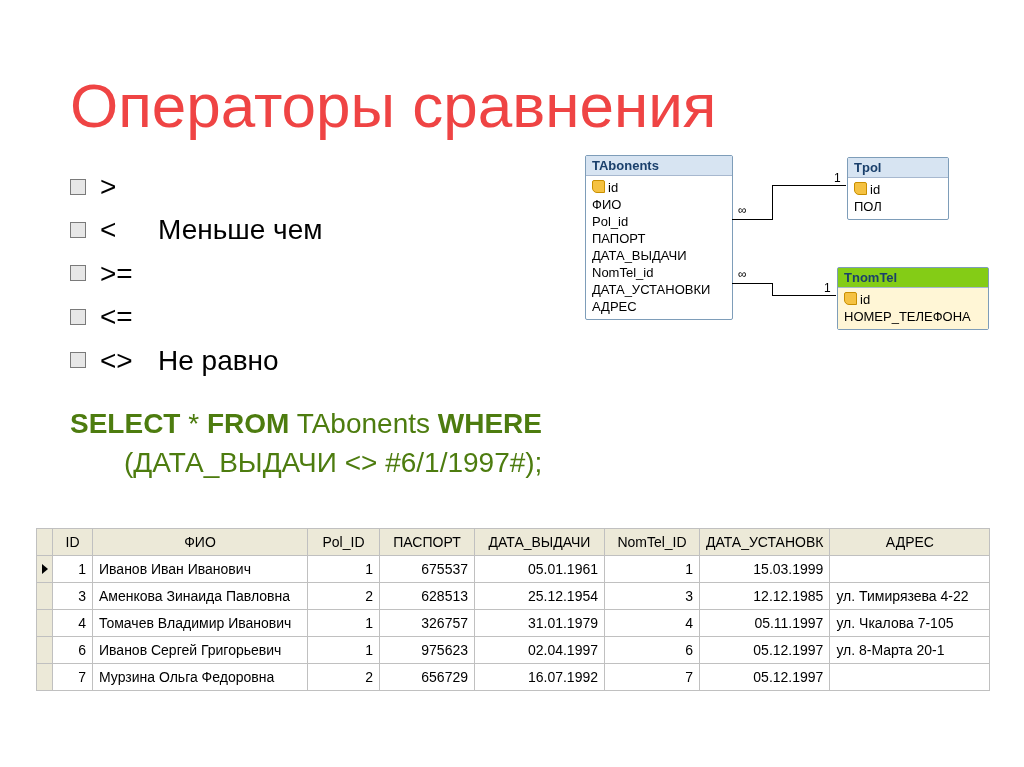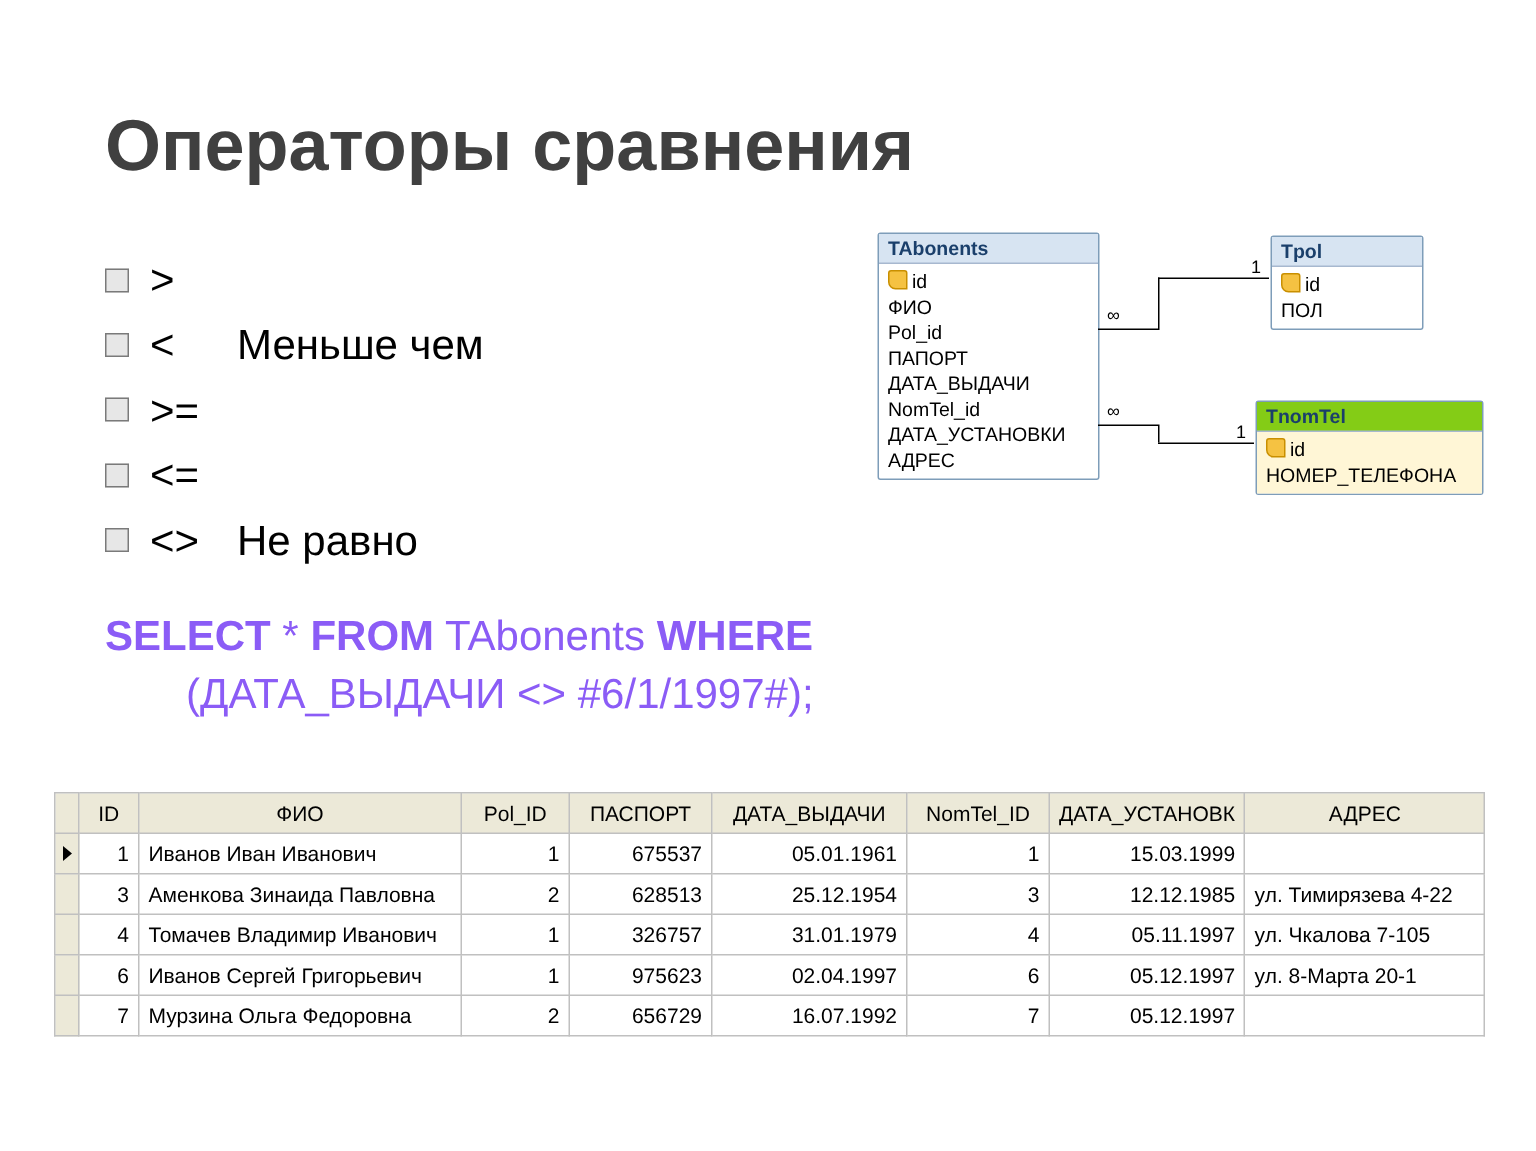--- a/index.html
+++ b/index.html
@@ -15,23 +15,23 @@
     position: relative;
     width: 1024px;
     height: 767px;
     box-sizing: border-box;
     background: #fff;
   }
   .title {
     position: absolute;
     left: 70px;
     top: 70px;
-    font-size: 48px;
-    font-weight: 700;
-    color: #404040;
+    font-size: 62px;
+    font-weight: 400;
+    color: #ef4444;
   }
   .bullets {
     position: absolute;
     left: 70px;
     top: 165px;
     width: 560px;
     font-size: 28px;
     color: #000;
     line-height: 1.55;
   }
@@ -50,21 +50,21 @@
   }
   .bullets .op {
     display: inline-block;
     min-width: 58px;
   }
   .sql {
     position: absolute;
     left: 70px;
     top: 404px;
     font-size: 28px;
-    color: #8b5cf6;
+    color: #4d7c0f;
     line-height: 1.4;
     font-family: Arial, Helvetica, sans-serif;
   }
   .sql .kw { font-weight: 700; }
   .sql-line2 { padding-left: 54px; }
 
   
   .rel {
     position: absolute;
     left: 585px;

